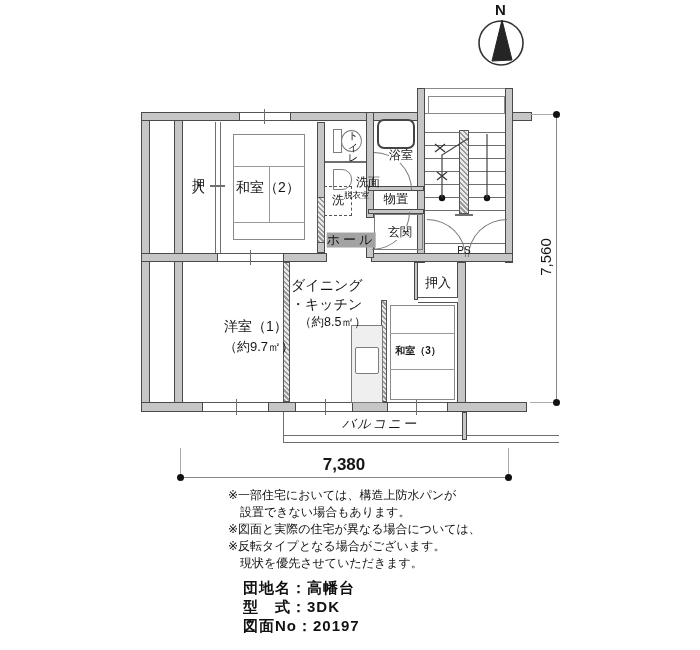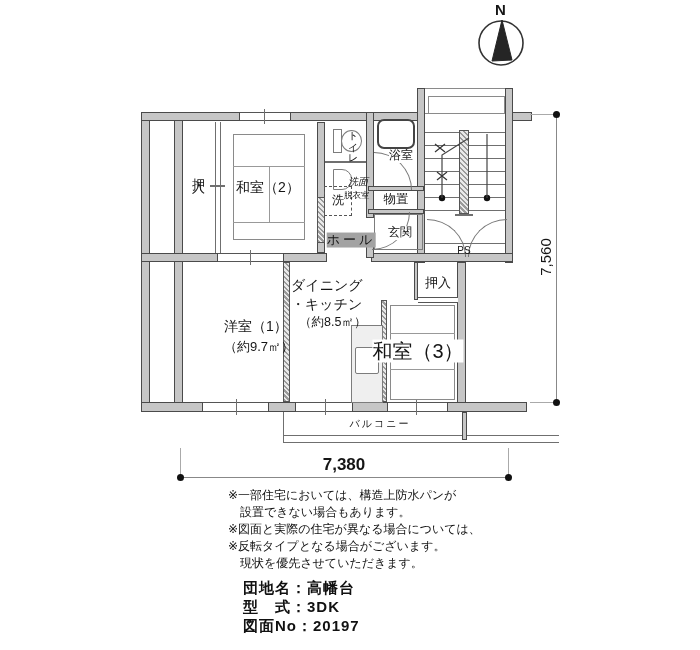--- a/index.html
+++ b/index.html
@@ -139,40 +139,40 @@
   <div class="tl" style="left:180px;top:448px;width:1px;height:30px;background:#aaa;"></div>
   <div class="tl" style="left:508px;top:448px;width:1px;height:30px;background:#aaa;"></div>
   <div class="tl" style="left:180px;top:477px;width:328px;height:1px;background:#888;"></div>
   <div class="dot" style="left:177px;top:474px;"></div>
   <div class="dot" style="left:505px;top:474px;"></div>
   <div class="lbl" style="left:314px;top:455px;width:60px;font-size:17px;text-align:center;background:#fff;font-weight:bold;">7,380</div>
 
   <div class="lbl vtext" style="left:190px;top:168px;font-size:13px;">押入</div>
   <div class="lbl center" style="left:268px;top:187px;font-size:14px;text-align:center;">和室（2）</div>
   <div class="lbl vtext" style="left:347px;top:124px;font-size:10px;letter-spacing:0;">トイレ</div>
-  <div class="lbl" style="left:348px;top:176px;font-size:10px;font-style:italic;">洗面</div>
+  <div class="lbl" style="left:356px;top:176px;font-size:12px;">洗面</div>
   <div class="lbl" style="left:344px;top:191px;font-size:8.5px;">脱衣室</div>
   <div class="lbl center" style="left:338px;top:201px;font-size:12px;">洗</div>
   <div class="lbl center" style="left:401px;top:156px;font-size:12px;background:#fff;">浴室</div>
   <div class="lbl center" style="left:396px;top:199px;font-size:12.5px;background:#fff;">物置</div>
   <div class="lbl center" style="left:400px;top:233px;font-size:12px;background:#fff;">玄関</div>
   <div class="lbl center" style="left:351px;top:240px;font-size:13px;letter-spacing:3px;background:#a3a3a3;">ホール</div>
   <div class="lbl center" style="left:464px;top:251px;font-size:10px;">PS</div>
   <div class="lbl center" style="left:438px;top:283px;font-size:13px;">押入</div>
   <div class="lbl" style="left:200px;top:318px;font-size:14px;margin-left:24px;">
     <div>洋室（1）</div>
     <div style="font-size:13px;margin-top:6px;">（約9.7㎡）</div>
   </div>
   <div class="lbl" style="left:291px;top:277px;font-size:14px;">
     <div>ダイニング</div>
     <div style="margin-top:3px;">・キッチン</div>
     <div style="font-size:12.5px;margin-top:3px;margin-left:8px;">（約8.5㎡）</div>
   </div>
-  <div class="lbl center" style="left:418px;top:351px;font-size:20px;background:#fff;">和室（3）</div>
-  <div class="lbl center" style="left:380px;top:424px;font-size:10px;letter-spacing:2px;background:#fff;">バルコニー</div>
+  <div class="lbl center" style="left:418px;top:351px;font-size:10px;background:#fff;font-weight:bold;">和室（3）</div>
+  <div class="lbl center" style="left:380px;top:424px;font-size:13px;letter-spacing:2px;background:#fff;font-style:italic;">バルコニー</div>
 
   <div class="notes">
     <div>※一部住宅においては、構造上防水パンが</div>
     <div class="indent">設置できない場合もあります。</div>
     <div>※図面と実際の住宅が異なる場合については、</div>
     <div>※反転タイプとなる場合がございます。</div>
     <div class="indent">現状を優先させていただきます。</div>
   </div>
 
   <div class="info">

